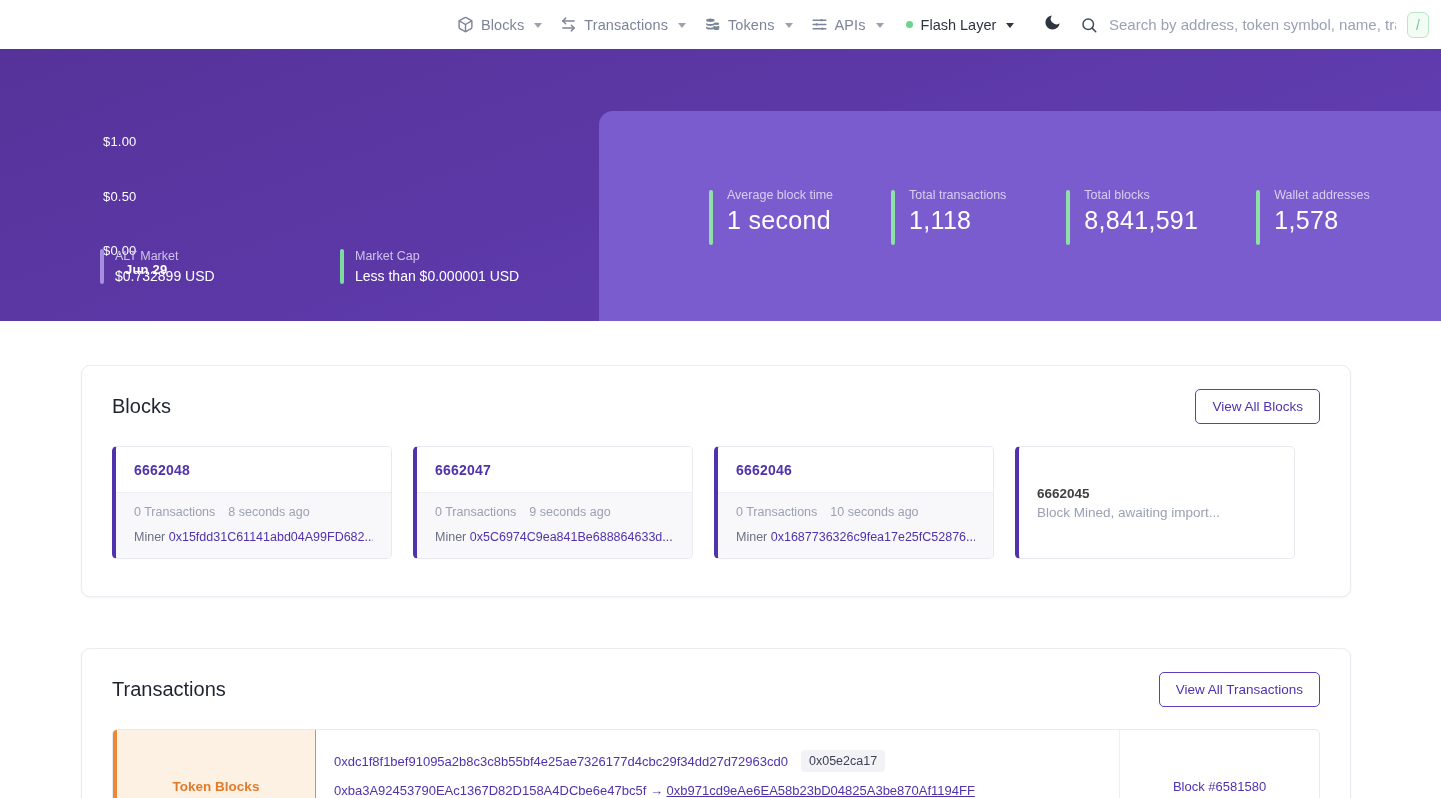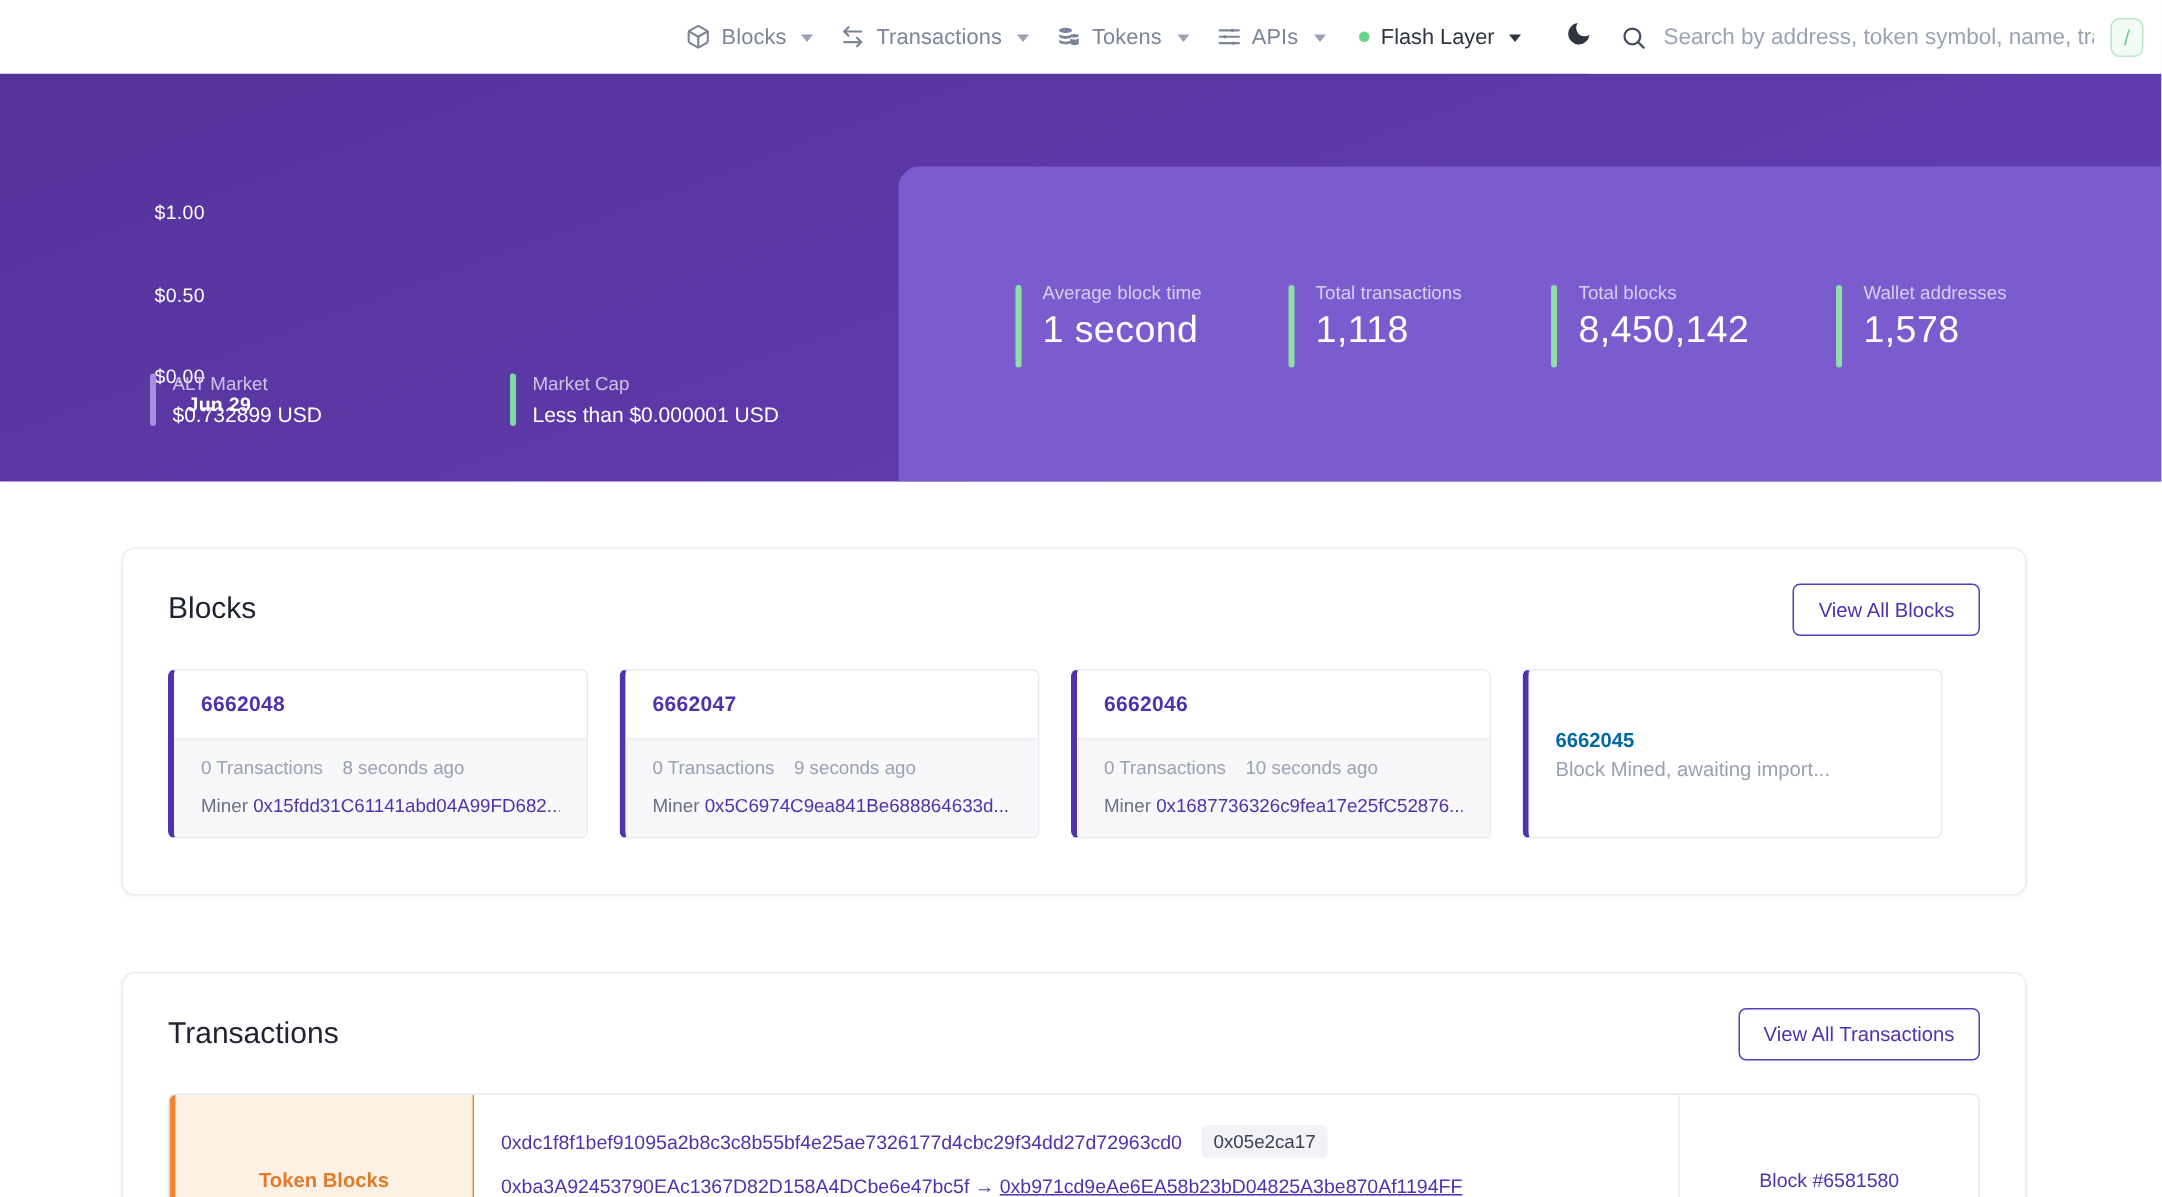--- a/index.html
+++ b/index.html
@@ -194,21 +194,21 @@
   .stats-panel {
     position: absolute;
     left: 599px;
     top: 62px;
     width: 842px;
     height: 210px;
     background: #7b5cce;
     border-top-left-radius: 14px;
     display: flex;
     align-items: center;
-    padding-left: 78px;
+    padding-left: 110px;
     gap: 0;
   }
   .stat {
     display: flex;
     gap: 14px;
     padding-right: 56px;
   }
   .stat-bar {
     width: 4px;
     height: 55px;
@@ -315,21 +315,21 @@
 
   .block-card.pending {
     display: flex;
     flex-direction: column;
     justify-content: center;
     padding: 0 0 0 18px;
     background: #ffffff;
   }
   .pending-num {
     font-size: 13.5px;
-    color: #0369a1;
+    color: #404040;
     font-weight: bold;
     margin-bottom: 4px;
   }
   .pending-text {
     font-size: 13.5px;
     color: #9aa1b2;
   }
 
   
   .tx-row {
@@ -531,21 +531,21 @@
       <div class="stat-bar"></div>
       <div>
         <div class="stat-label">Total transactions</div>
         <div class="stat-value">1,118</div>
       </div>
     </div>
     <div class="stat" style="padding-right:58px;">
       <div class="stat-bar"></div>
       <div>
         <div class="stat-label">Total blocks</div>
-        <div class="stat-value">8,450,142</div>
+        <div class="stat-value">8,841,591</div>
       </div>
     </div>
     <div class="stat" style="padding-right:0;">
       <div class="stat-bar"></div>
       <div>
         <div class="stat-label">Wallet addresses</div>
         <div class="stat-value">1,578</div>
       </div>
     </div>
   </div>

